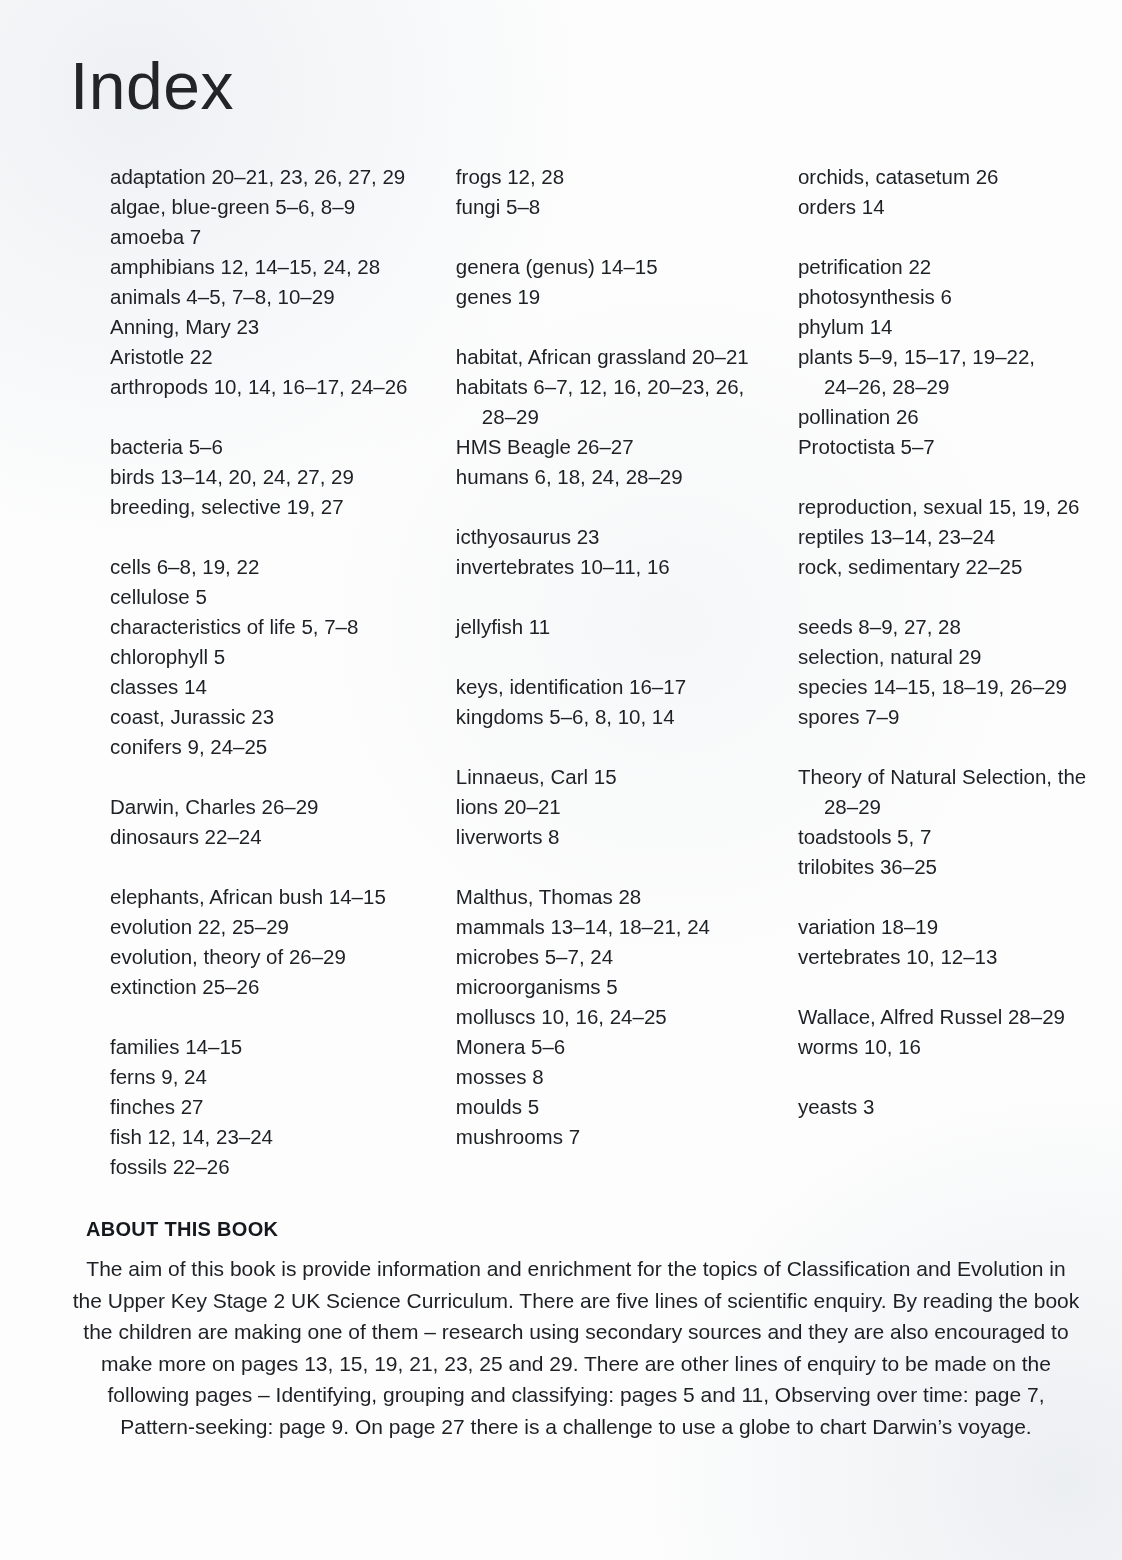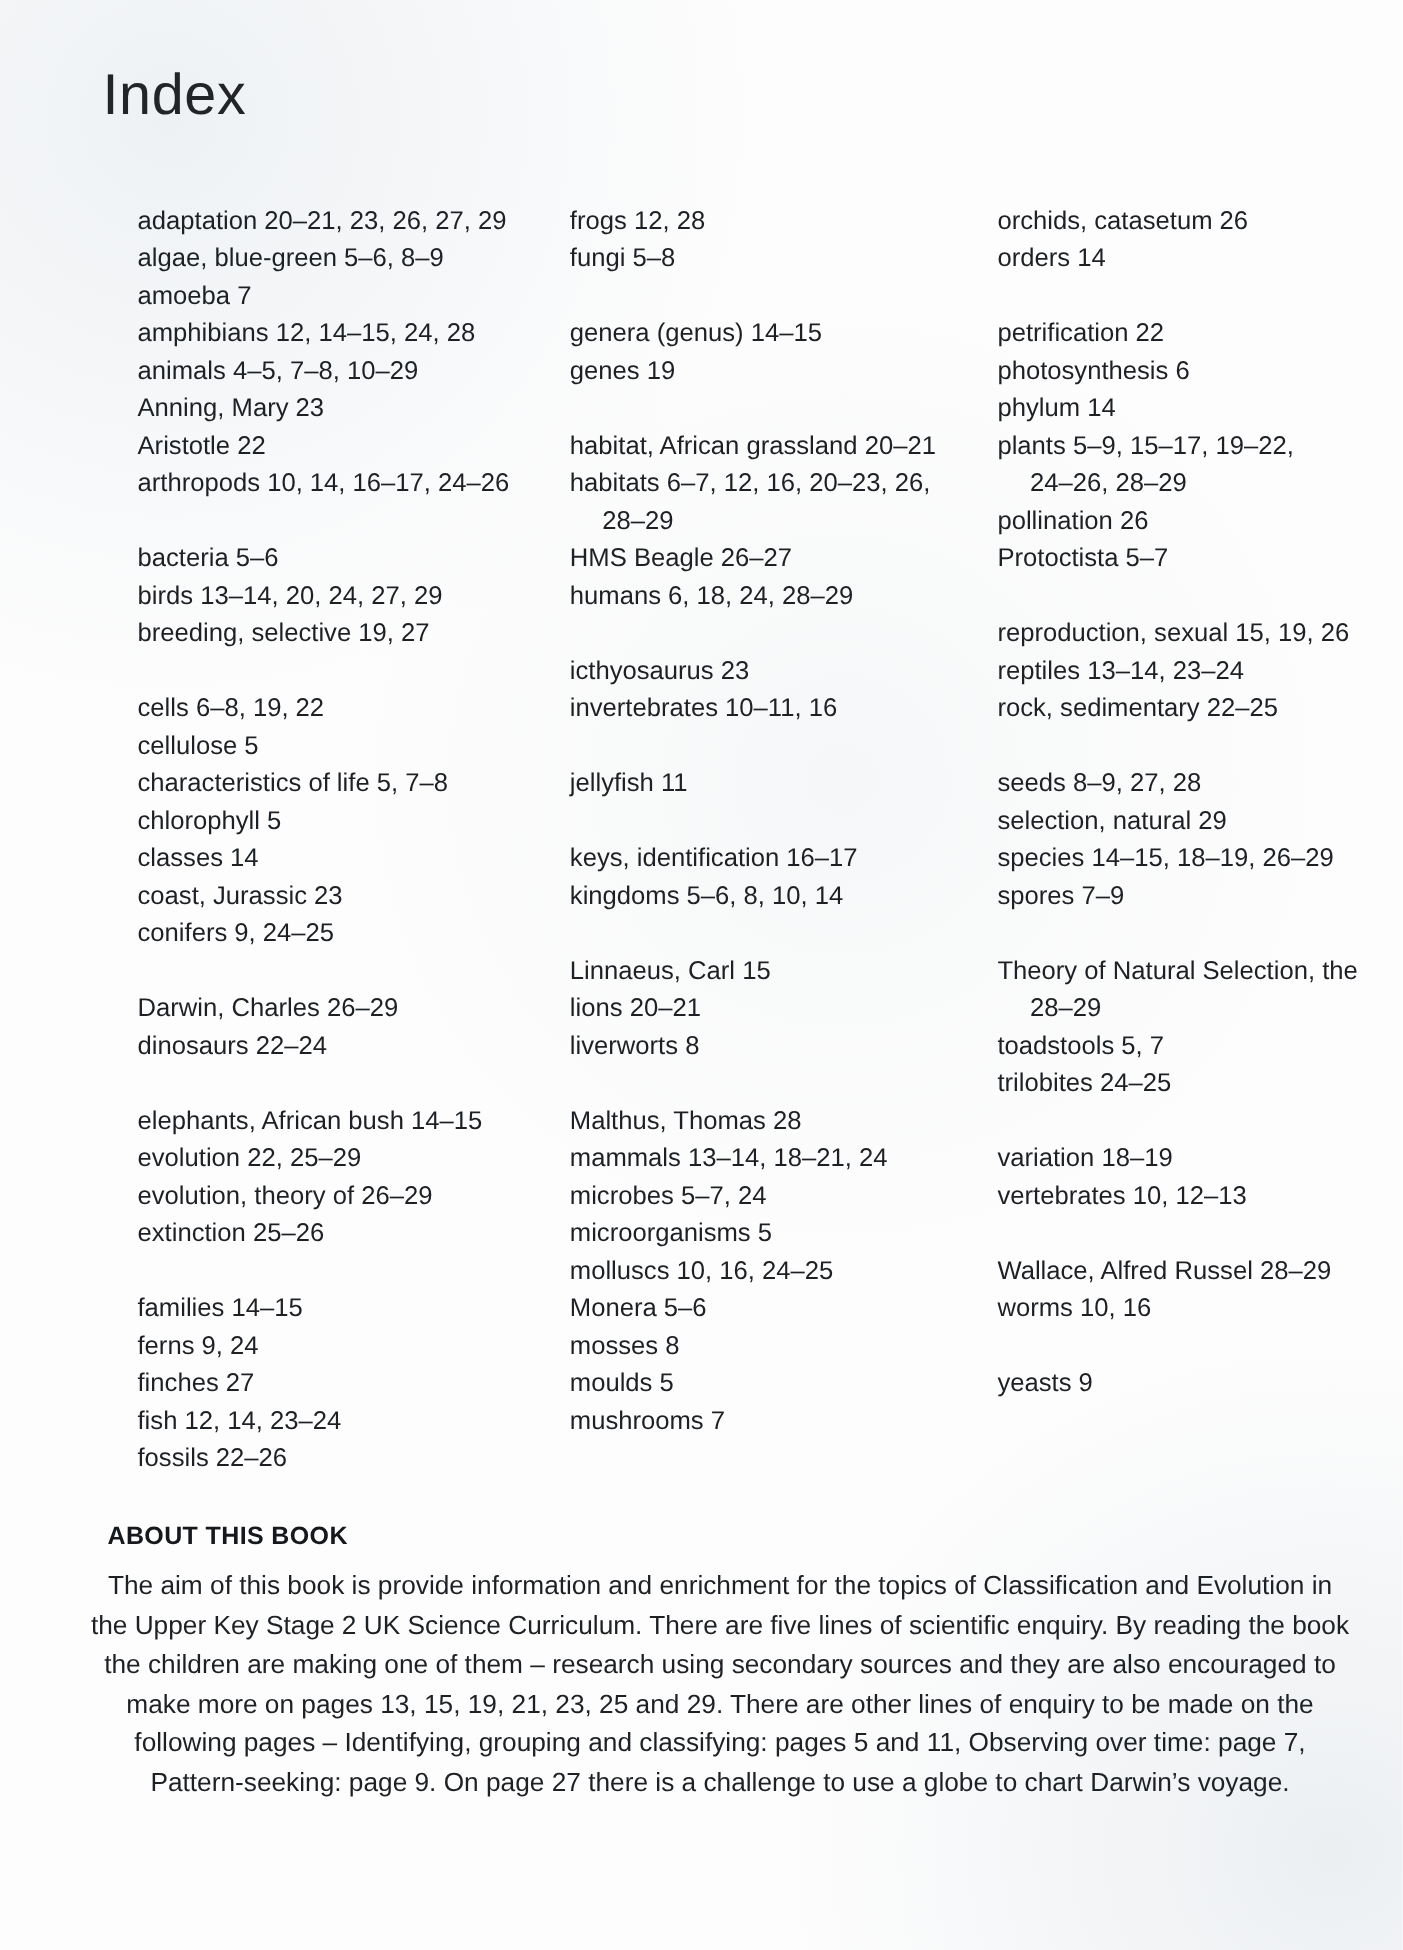--- a/index.html
+++ b/index.html
@@ -19,23 +19,23 @@
     position: absolute;
     inset: 0;
     background:
       radial-gradient(ellipse 70% 50% at 12% 6%, #eef1f4 0%, rgba(255,255,255,0) 60%),
       radial-gradient(ellipse 60% 40% at 95% 95%, #eceff2 0%, rgba(255,255,255,0) 65%),
       radial-gradient(ellipse 50% 35% at 60% 40%, #f6f7f8 0%, rgba(255,255,255,0) 70%),
       #fdfdfd;
   }
   .title {
     position: absolute;
-    left: 82px;
+    left: 70px;
     top: 48px;
-    font-size: 46px;
+    font-size: 66px;
     font-weight: 400;
     letter-spacing: 0.5px;
     color: #222428;
     font-family: "Liberation Sans", sans-serif;
   }
   .columns {
     position: absolute;
     left: 70px;
     top: 162px;
     width: 1000px;
@@ -180,29 +180,29 @@
         <div class="entry">rock, sedimentary 22–25</div>
         <div class="gap"></div>
         <div class="entry">seeds 8–9, 27, 28</div>
         <div class="entry">selection, natural 29</div>
         <div class="entry">species 14–15, 18–19, 26–29</div>
         <div class="entry">spores 7–9</div>
         <div class="gap"></div>
         <div class="entry">Theory of Natural Selection, the</div>
         <div class="entry cont">28–29</div>
         <div class="entry">toadstools 5, 7</div>
-        <div class="entry">trilobites 24–25</div>
+        <div class="entry">trilobites 36–25</div>
         <div class="gap"></div>
         <div class="entry">variation 18–19</div>
         <div class="entry">vertebrates 10, 12–13</div>
         <div class="gap"></div>
         <div class="entry">Wallace, Alfred Russel 28–29</div>
         <div class="entry">worms 10, 16</div>
         <div class="gap"></div>
-        <div class="entry">yeasts 9</div>
+        <div class="entry">yeasts 3</div>
       </div>
   </div>
 
   <div class="about">
     <div class="about-heading">ABOUT THIS BOOK</div>
     <div class="about-body">The aim of this book is provide information and enrichment for the topics of Classification and Evolution in the Upper Key Stage 2 UK Science Curriculum. There are five lines of scientific enquiry. By reading the book the children are making one of them – research using secondary sources and they are also encouraged to make more on pages 13, 15, 19, 21, 23, 25 and 29. There are other lines of enquiry to be made on the following pages – Identifying, grouping and classifying: pages 5 and 11, Observing over time: page 7, Pattern-seeking: page 9. On page 27 there is a challenge to use a globe to chart Darwin’s voyage.</div>
   </div>
 
 </div>
 

